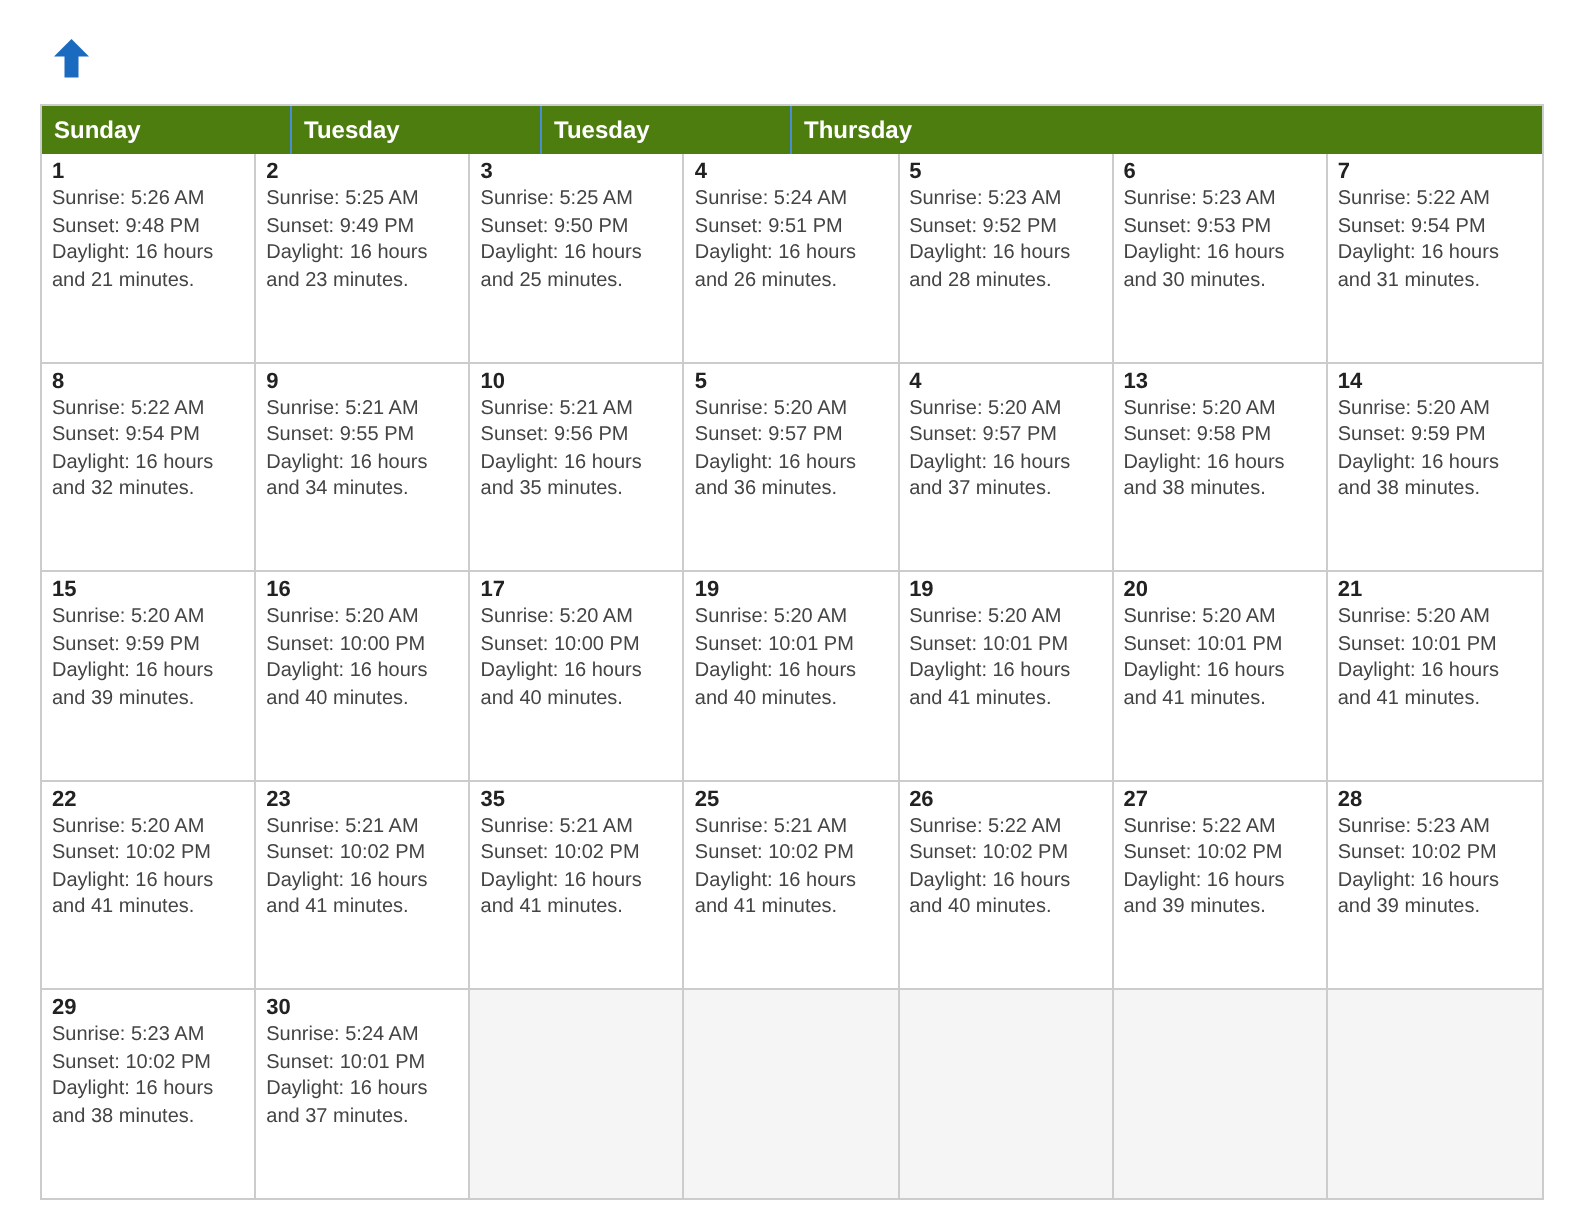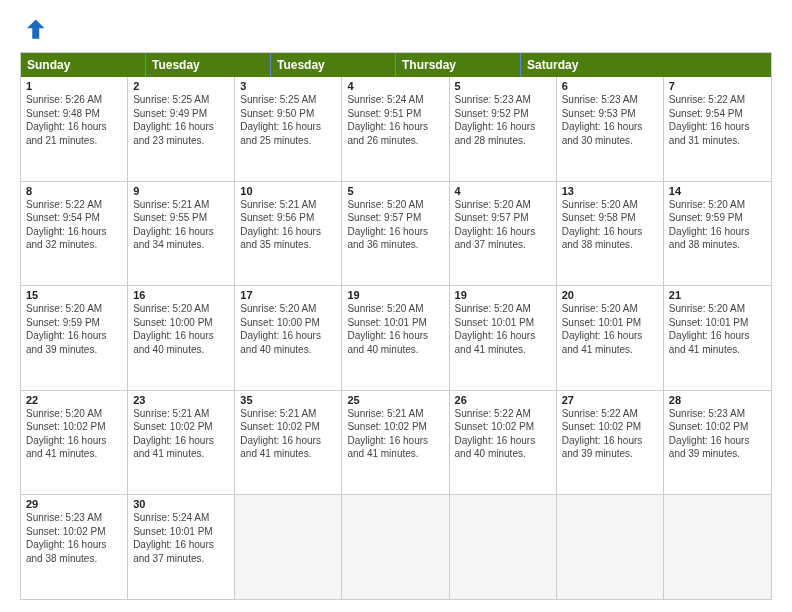--- a/index.html
+++ b/index.html
@@ -127,21 +127,20 @@
       <h2></h2>
     </div>
   </div>
 
   <div class="calendar">
     <div class="cal-header-row">
     <div class="cal-header-cell">Sunday</div>
         <div class="cal-header-cell">Tuesday</div>
         <div class="cal-header-cell">Tuesday</div>
         <div class="cal-header-cell">Thursday</div>
-        <div class="cal-header-cell">Saturday</div>
       </div>
     <div class="cal-body">
     <div class="cal-week">
           <div class="cal-cell">
             <div class="day-num">1</div>
             <div class="day-detail" style="white-space: pre-line;">Sunrise: 5:26 AM
 Sunset: 9:48 PM
 Daylight: 16 hours and 21 minutes.</div>
           </div>
           <div class="cal-cell">

